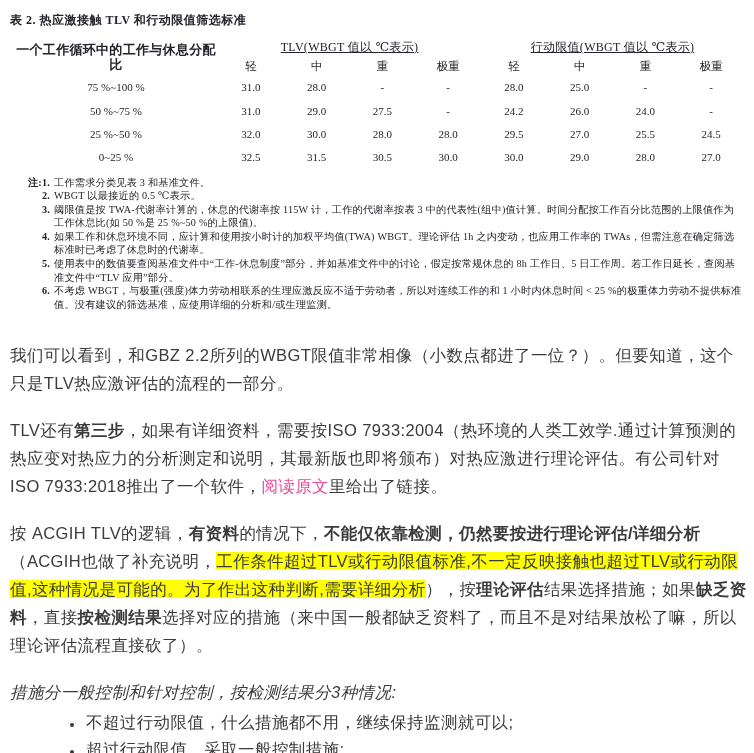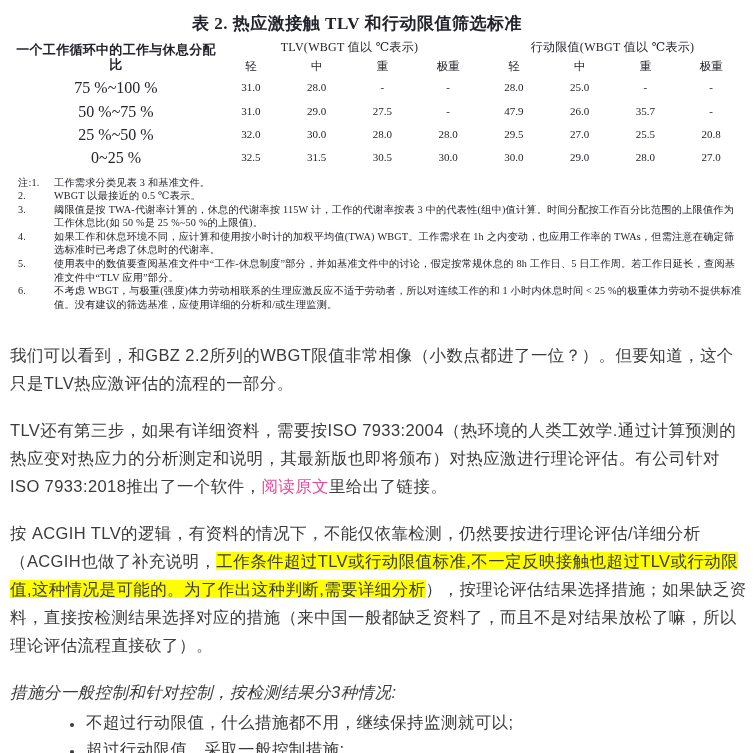--- a/index.html
+++ b/index.html
@@ -10,25 +10,25 @@
     font-family: "Liberation Sans", "DejaVu Sans", sans-serif;
   }
   .page { padding: 8px 10px 0 10px; }
 
   
   .scan {
     font-family: "Liberation Serif", "DejaVu Serif", serif;
     color: #23232b;
   }
   .scan-title {
-    text-align: center;
-    font-size: 17px;
+    text-align: left;
+    font-size: 12px;
     font-weight: bold;
     letter-spacing: 0.5px;
-    margin: 4px 40px 2px 0;
+    margin: 4px 40px 8px 0;
   }
   table.wbgt {
     width: 730px;
     border-collapse: collapse;
     table-layout: fixed;
     margin-left: 4px;
   }
   table.wbgt th, table.wbgt td {
     font-weight: normal;
     text-align: center;
@@ -39,47 +39,48 @@
   table.wbgt .label-col { width: 204px; }
   table.wbgt th.rowhead {
     font-weight: bold;
     font-size: 13px;
     letter-spacing: 0.3px;
   }
   table.wbgt th.group {
     font-size: 12px;
     letter-spacing: 0.3px;
     padding-top: 3px;
+    text-decoration: underline;
   }
   table.wbgt td.val, table.wbgt td.rlabel { padding: 4.2px 0; font-size: 11px; }
-  table.wbgt td.rlabel { font-size: 16px; }
+  table.wbgt td.rlabel { font-size: 11px; }
 
   .notes {
     margin: 6px 0 0 8px;
     font-size: 10.2px;
     line-height: 13.6px;
     letter-spacing: 0.2px;
     width: 724px;
   }
   .note { display: flex; }
-  .note-num { flex: 0 0 32px; padding-right: 4px; white-space: nowrap; }
+  .note-num { flex: 0 0 32px; text-align: right; padding-right: 4px; white-space: nowrap; font-weight: bold; }
   .note-text { flex: 1; }
 
   
   .article {
     margin: 30px 2px 0 0;
     color: #3b3b3b;
     font-size: 16.5px;
     line-height: 28px;
     letter-spacing: 0.4px;
     width: 738px;
   }
   .article p { margin: 0 0 19px 0; }
   .article p.last { margin-bottom: 4px; font-style: italic; }
-  .b { font-weight: normal; }
+  .b { font-weight: bold; }
   .hl { background: #ffff00; }
   a.link { color: #ec4899; text-decoration: none; cursor: pointer; }
   ul.measures {
     margin: 0; padding-left: 74px;
     list-style: disc outside;
   }
   ul.measures li {
     line-height: 24.5px;
     margin-bottom: 2.5px;
     padding-left: 2px;
@@ -134,35 +135,35 @@
           <td class="val">25.0</td>
           <td class="val">-</td>
           <td class="val">-</td>
         </tr>
         <tr>
           <td class="rlabel">50 %~75 %</td>
           <td class="val">31.0</td>
           <td class="val">29.0</td>
           <td class="val">27.5</td>
           <td class="val">-</td>
-          <td class="val">47.9</td>
+          <td class="val">24.2</td>
           <td class="val">26.0</td>
-          <td class="val">35.7</td>
+          <td class="val">24.0</td>
           <td class="val">-</td>
         </tr>
         <tr>
           <td class="rlabel">25 %~50 %</td>
           <td class="val">32.0</td>
           <td class="val">30.0</td>
           <td class="val">28.0</td>
           <td class="val">28.0</td>
           <td class="val">29.5</td>
           <td class="val">27.0</td>
           <td class="val">25.5</td>
-          <td class="val">20.8</td>
+          <td class="val">24.5</td>
         </tr>
         <tr>
           <td class="rlabel">0~25 %</td>
           <td class="val">32.5</td>
           <td class="val">31.5</td>
           <td class="val">30.5</td>
           <td class="val">30.0</td>
           <td class="val">30.0</td>
           <td class="val">29.0</td>
           <td class="val">28.0</td>
@@ -179,21 +180,21 @@
       <div class="note">
         <span class="note-num">2.</span>
         <span class="note-text">WBGT 以最接近的 0.5 ℃表示。</span>
       </div>
       <div class="note">
         <span class="note-num">3.</span>
         <span class="note-text">阈限值是按 TWA-代谢率计算的，休息的代谢率按 115W 计，工作的代谢率按表 3 中的代表性(组中)值计算。时间分配按工作百分比范围的上限值作为工作休息比(如 50 %是 25 %~50 %的上限值)。</span>
       </div>
       <div class="note">
         <span class="note-num">4.</span>
-        <span class="note-text">如果工作和休息环境不同，应计算和使用按小时计的加权平均值(TWA) WBGT。工作需求在 1h 之内变动，也应用工作率的 TWAs，但需注意在确定筛选标准时已考虑了休息时的代谢率。</span>
+        <span class="note-text">如果工作和休息环境不同，应计算和使用按小时计的加权平均值(TWA) WBGT。理论评估 1h 之内变动，也应用工作率的 TWAs，但需注意在确定筛选标准时已考虑了休息时的代谢率。</span>
       </div>
       <div class="note">
         <span class="note-num">5.</span>
         <span class="note-text">使用表中的数值要查阅基准文件中“工作-休息制度”部分，并如基准文件中的讨论，假定按常规休息的 8h 工作日、5 日工作周。若工作日延长，查阅基准文件中“TLV 应用”部分。</span>
       </div>
       <div class="note">
         <span class="note-num">6.</span>
         <span class="note-text">不考虑 WBGT，与极重(强度)体力劳动相联系的生理应激反应不适于劳动者，所以对连续工作的和 1 小时内休息时间 &lt; 25 %的极重体力劳动不提供标准值。没有建议的筛选基准，应使用详细的分析和/或生理监测。</span>
       </div>
     </div>

